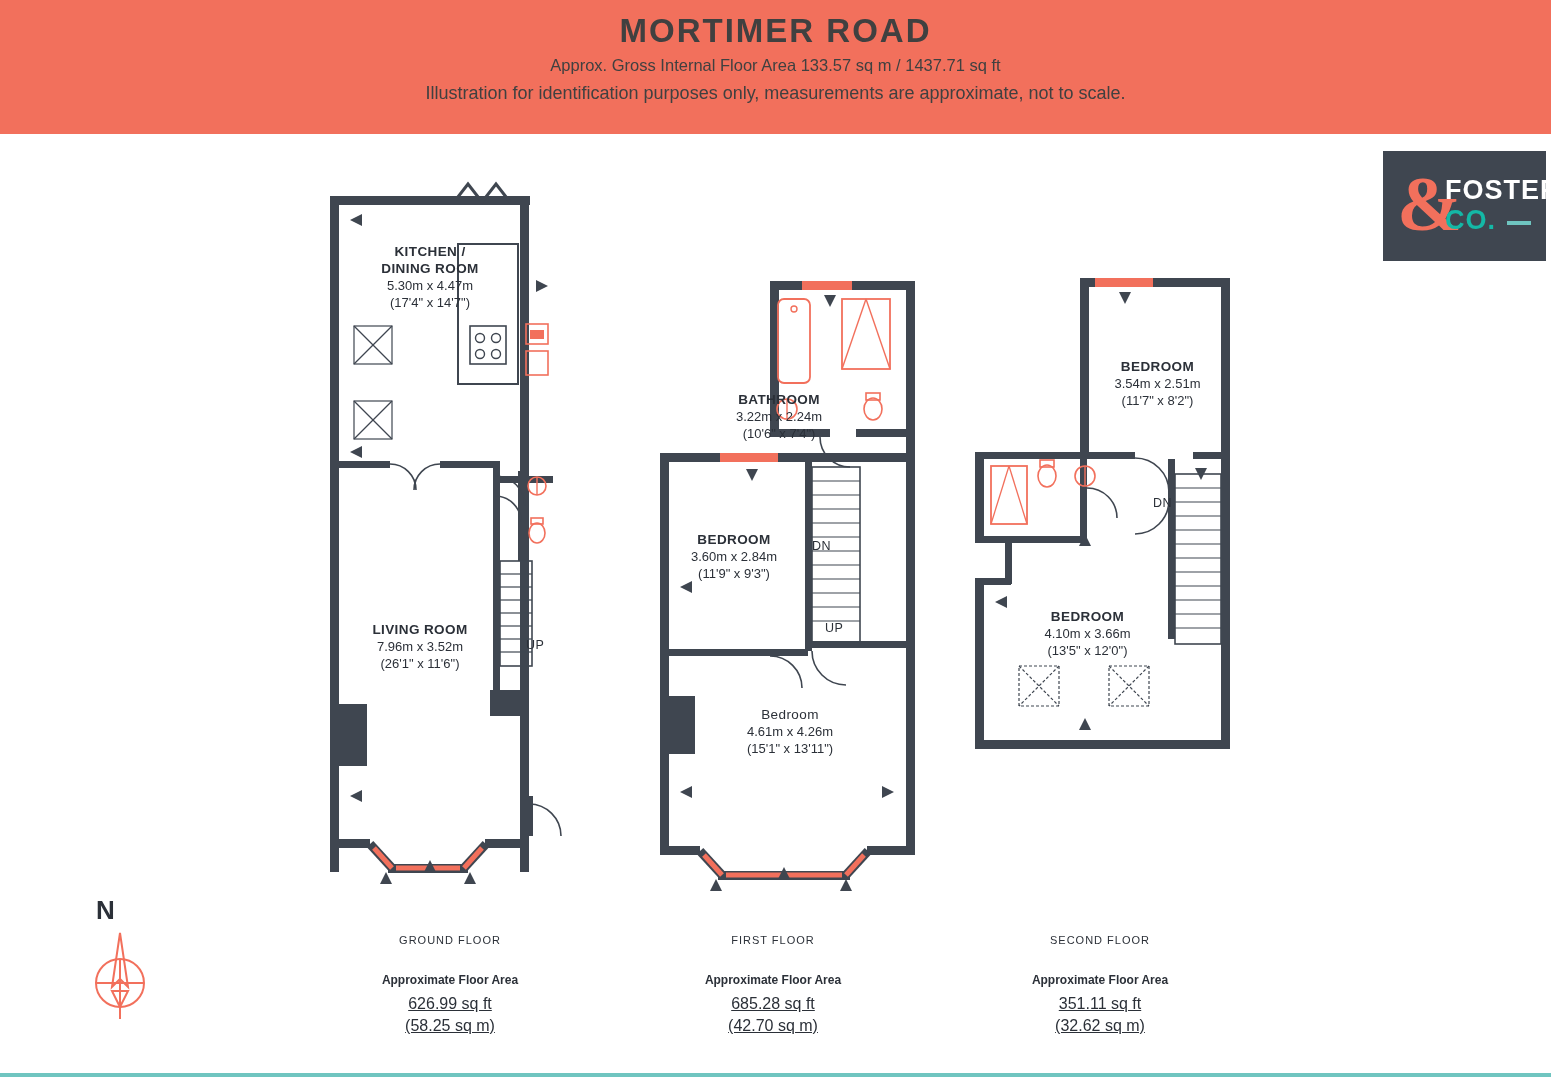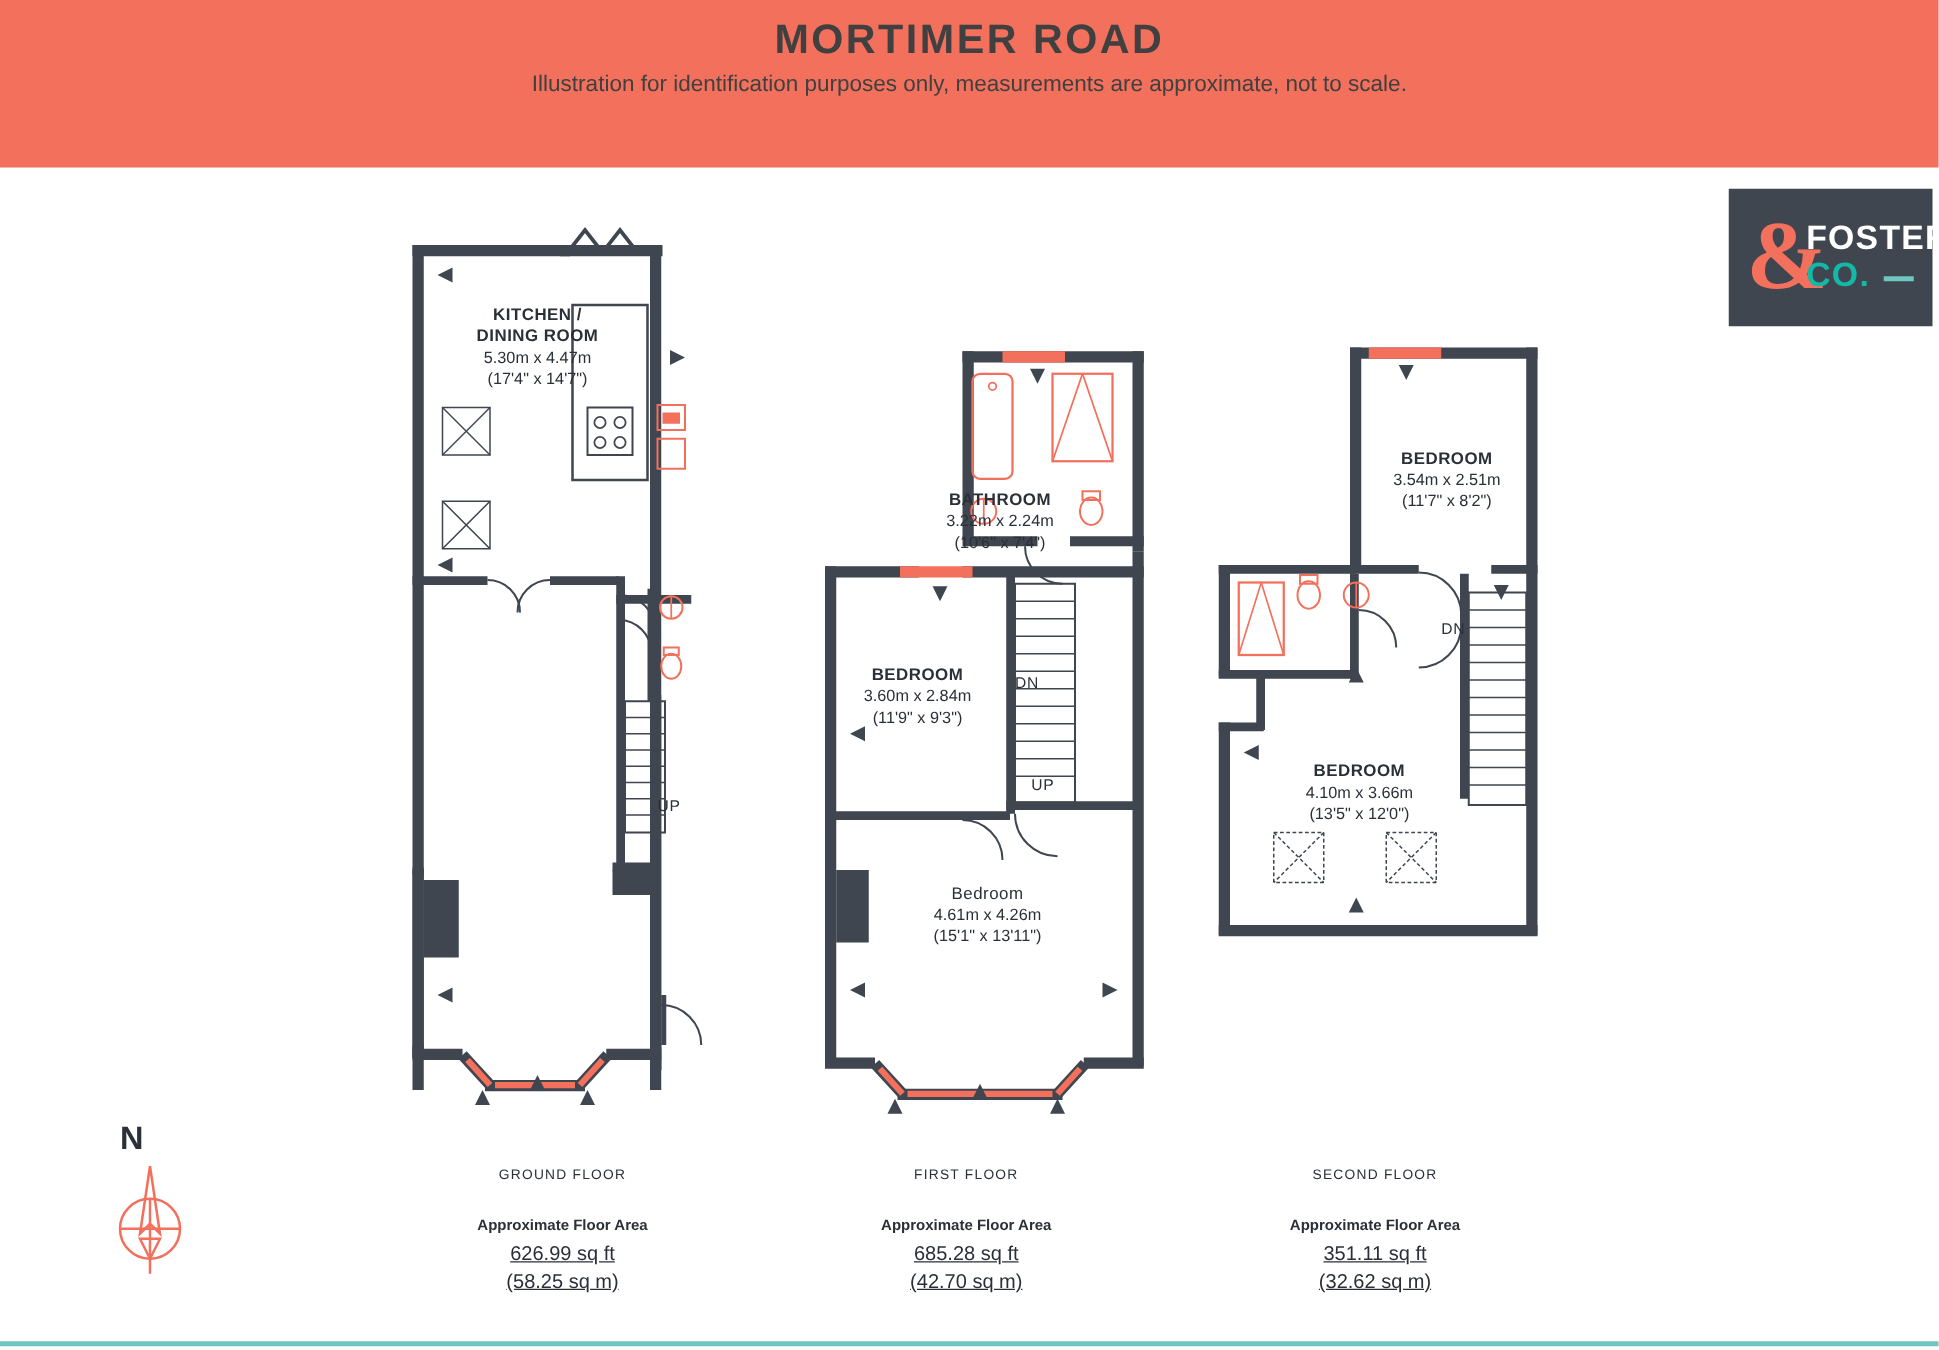--- a/index.html
+++ b/index.html
@@ -57,20 +57,21 @@
   .roomlabel .rn.light{font-weight:normal;font-size:13.5px;}
   .roomlabel .rd{font-size:13px;}
   .updn{position:absolute;font-size:12.5px;font-weight:normal;letter-spacing:.5px;}
   svg{position:absolute;left:0;top:0;overflow:visible;}
 </style>
 </head>
 <body>
 
 <div id="banner">
   <div class="title">MORTIMER ROAD</div>
+  <div class="sub1">Approx. Gross Internal Floor Area 133.57 sq m / 1437.71 sq ft</div>
   <div class="sub2">Illustration for identification purposes only, measurements are approximate, not to scale.</div>
 </div>
 
 <div id="logo">
   <div class="amp">&amp;</div>
   <div class="l1">FOSTER</div>
   <div class="l2">CO.</div>
   <div class="dash"></div>
 </div>
 
@@ -181,20 +182,25 @@
     <rect x="160" y="494" width="36" height="7" fill="#3f4650"></rect>
   </svg>
 
   <div class="roomlabel" style="left:20px;top:47px;width:160px;">
     <div class="rn">KITCHEN /</div>
     <div class="rn">DINING ROOM</div>
     <div class="rd">5.30m x 4.47m</div>
     <div class="rd">(17'4" x 14'7")</div>
   </div>
 
+  <div class="roomlabel" style="left:10px;top:425px;width:160px;">
+    <div class="rn">LIVING ROOM</div>
+    <div class="rd">7.96m x 3.52m</div>
+    <div class="rd">(26'1" x 11'6")</div>
+  </div>
 
   <div class="updn" style="left:196px;top:442px;">UP</div>
 </div>
 
 <div class="plan" id="plan-first" style="left:660px;top:265px;width:260px;height:610px;">
   <svg width="265" height="620">
 
     <rect x="110" y="0" width="9" height="150" fill="#3f4650"></rect>
     <rect x="110" y="0" width="145" height="9" fill="#3f4650"></rect>
     <rect x="246" y="0" width="9" height="160" fill="#3f4650"></rect>
@@ -258,21 +264,21 @@
     <polygon points="170,14 176,26 164,26" fill="#3f4650" transform="rotate(180 170 20)"></polygon>
     <polygon points="92,188 98,200 86,200" fill="#3f4650" transform="rotate(180 92 194)"></polygon>
     <polygon points="26,300 32,312 20,312" fill="#3f4650" transform="rotate(-90 26 306)"></polygon>
     <polygon points="26,505 32,517 20,517" fill="#3f4650" transform="rotate(-90 26 511)"></polygon>
     <polygon points="228,505 234,517 222,517" fill="#3f4650" transform="rotate(90 228 511)"></polygon>
     <polygon points="124,586 130,598 118,598" fill="#3f4650"></polygon>
     <polygon points="56,598 62,610 50,610" fill="#3f4650"></polygon>
     <polygon points="186,598 192,610 180,610" fill="#3f4650"></polygon>
   </svg>
 
-  <div class="roomlabel" style="left:65px;top:110px;width:150px;">
+  <div class="roomlabel" style="left:44px;top:110px;width:150px;">
     <div class="rn">BATHROOM</div>
     <div class="rd">3.22m x 2.24m</div>
     <div class="rd">(10'6" x 7'4")</div>
   </div>
 
   <div class="roomlabel" style="left:0px;top:250px;width:148px;">
     <div class="rn">BEDROOM</div>
     <div class="rd">3.60m x 2.84m</div>
     <div class="rd">(11'9" x 9'3")</div>
   </div>

